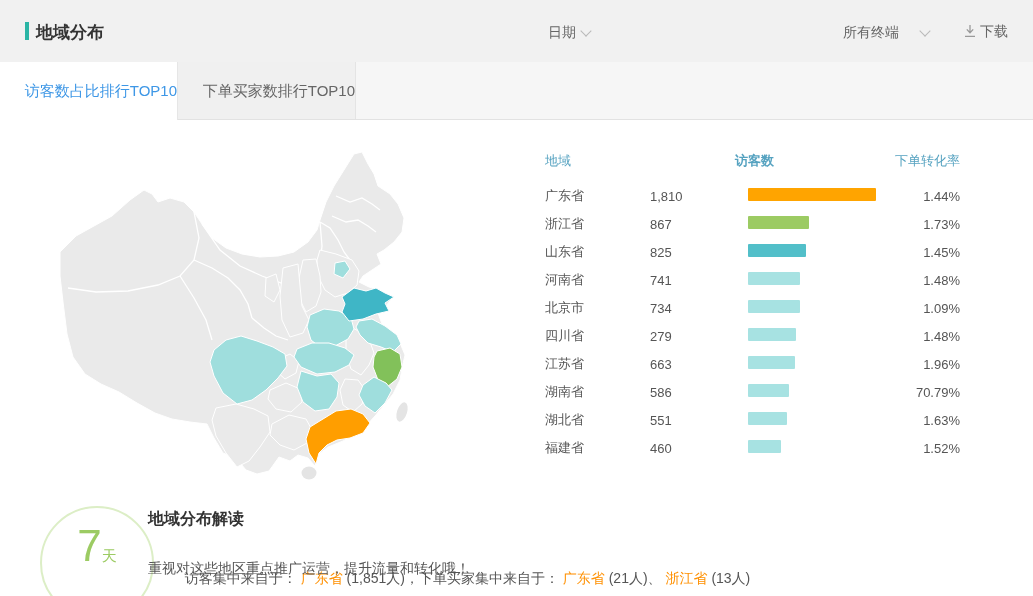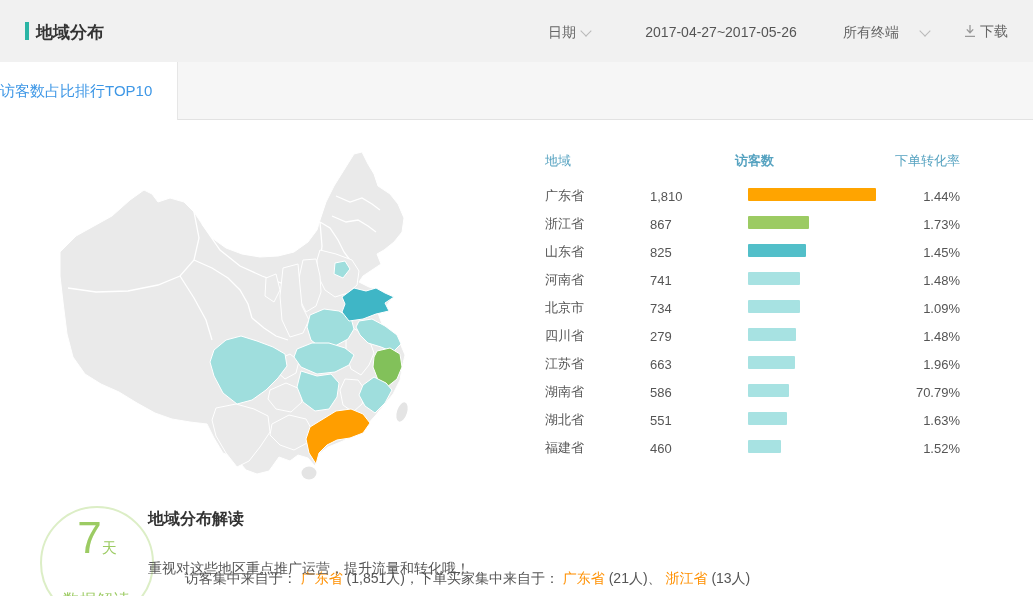--- a/index.html
+++ b/index.html
@@ -14,71 +14,71 @@
   .caret{display:inline-block;width:7px;height:7px;border-right:1.4px solid #B9B9B9;border-bottom:1.4px solid #B9B9B9;
          transform:rotate(45deg);vertical-align:2px;}
   .date-label{left:548px;}
   .date-range{position:absolute;left:611px;top:24px;width:220px;text-align:center;font-size:14px;color:#555;cursor:pointer;}
   .terminal{left:843px;}
   .terminal .caret{margin-left:22px;}
   .download{position:absolute;left:963px;top:23px;font-size:14px;color:#666;cursor:pointer;}
   .download svg{vertical-align:-2px;margin-right:3px;}
   
   .tabs{position:absolute;left:0;top:62px;width:100%;height:57px;background:#F6F6F6;border-bottom:1px solid #E2E2E2;display:flex;}
-  .tab{width:178px;height:57px;line-height:57px;text-align:left;font-size:15px;box-sizing:border-box;cursor:pointer;}
+  .tab{width:178px;height:57px;line-height:57px;text-align:right;font-size:15px;box-sizing:border-box;cursor:pointer;}
   .tab.active{background:#fff;color:#3E97E6;height:58px;border-right:1px solid #E6E6E6;}
   .tab.inactive{background:#F0F0F0;color:#666;border-right:1px solid #E4E4E4;}
   
   .map{position:absolute;left:60px;top:140px;}
   
   .table{position:absolute;left:545px;top:152px;width:415px;}
   .thead{position:relative;height:20px;font-size:13px;color:#55A2C0;}
   .th-region{position:absolute;left:0;}
   .th-visitors{position:absolute;left:190px;font-weight:bold;}
   .th-conv{position:absolute;right:0;}
   .rows{margin-top:10px;}
   .trow{display:grid;grid-template-columns:105px 96px 146px 1fr;align-items:center;height:28px;font-size:13px;color:#555;}
   .cell-num{padding-right:4px;}
   .bar{height:13px;margin-left:2px;border-radius:1px;}
   .cell-conv{text-align:right;}
   
   .badge{position:absolute;left:40px;top:506px;width:114px;height:114px;border:2px solid #DCEEC6;border-radius:50%;
          text-align:center;color:#9CCB63;box-sizing:border-box;}
-  .badge .num{font-size:44px;line-height:48px;margin-top:6px;}
+  .badge .num{font-size:44px;line-height:64px;margin-top:6px;}
   .badge .unit{font-size:15px;}
   .badge .lab{font-size:16px;letter-spacing:1px;margin-top:18px;}
   .interp-heading{position:absolute;left:148px;top:509px;font-size:16px;font-weight:bold;color:#333;}
   .interp-line1{position:absolute;left:148px;top:538px;font-size:14px;color:#555;white-space:pre-wrap;margin-left:29px;}
   .interp-line2{position:absolute;left:148px;top:560px;font-size:14px;color:#555;}
   .hl{color:#FF9000;cursor:pointer;}
 </style>
 </head>
 <body>
 
 <div class="screen">
 
   <div class="topbar">
     <div class="title-accent"></div>
     <div class="page-title">地域分布</div>
     <div class="ctrl date-label">
       <span>日期</span><span class="caret"></span>
     </div>
-    <div class="date-range">2017-04-27~2017-05-26</div>
     <div class="ctrl terminal">
       <span>所有终端</span><span class="caret"></span>
     </div>
     <div class="download">
       <svg width="14" height="14" viewBox="0 0 14 14">
         <path d="M7 1v7.2M3.8 5.4 7 8.8l3.2-3.4M2 12.3h10" stroke="#9a9a9a" stroke-width="1.3" fill="none"></path>
       </svg><span>下载</span>
     </div>
   </div>
 
   <div class="tabs">
     <div class="tab active">访客数占比排行TOP10</div>
+    <div class="tab inactive">下单买家数排行TOP10</div>
   </div>
 
   <svg class="map" width="420" height="350" viewBox="0 0 420 350">
 
     <path fill="#EAEAEA" stroke="#FFFFFF" stroke-width="1" d="M0,112 L16,96 L34,86 L52,76 L70,60 L84,50 L92,54 L98,62 L110,58 L124,62 L134,72
          L142,84 L152,98 L166,108 L182,114 L200,117 L218,116 L234,112 L248,102 L257,90 L260,80
          L266,62 L274,46 L284,30 L294,14 L302,12 L308,24 L314,34 L318,46 L330,54 L338,64 L344,78
          L342,92 L334,102 L324,110 L317,114 L321,124 L312,130 L303,136 L299,142 L309,147 L322,151
          L333,157 L326,166 L318,173 L322,184 L331,196 L340,203 L345,215 L342,228 L340,240 L333,254
          L324,265 L315,276 L306,286 L295,294 L283,301 L268,307 L259,314 L255,326 L248,318 L238,315

